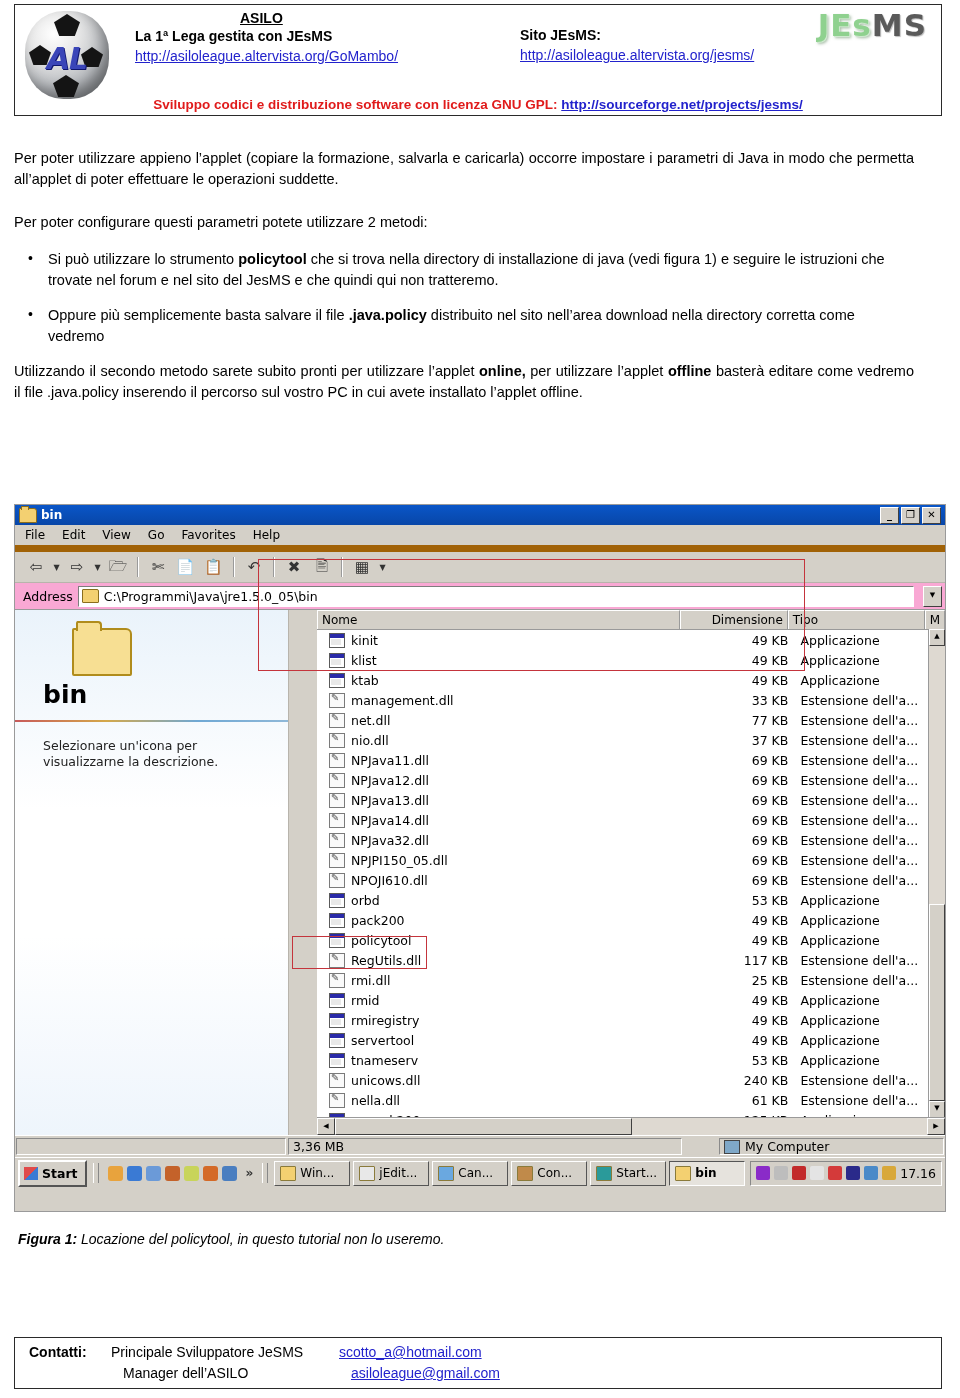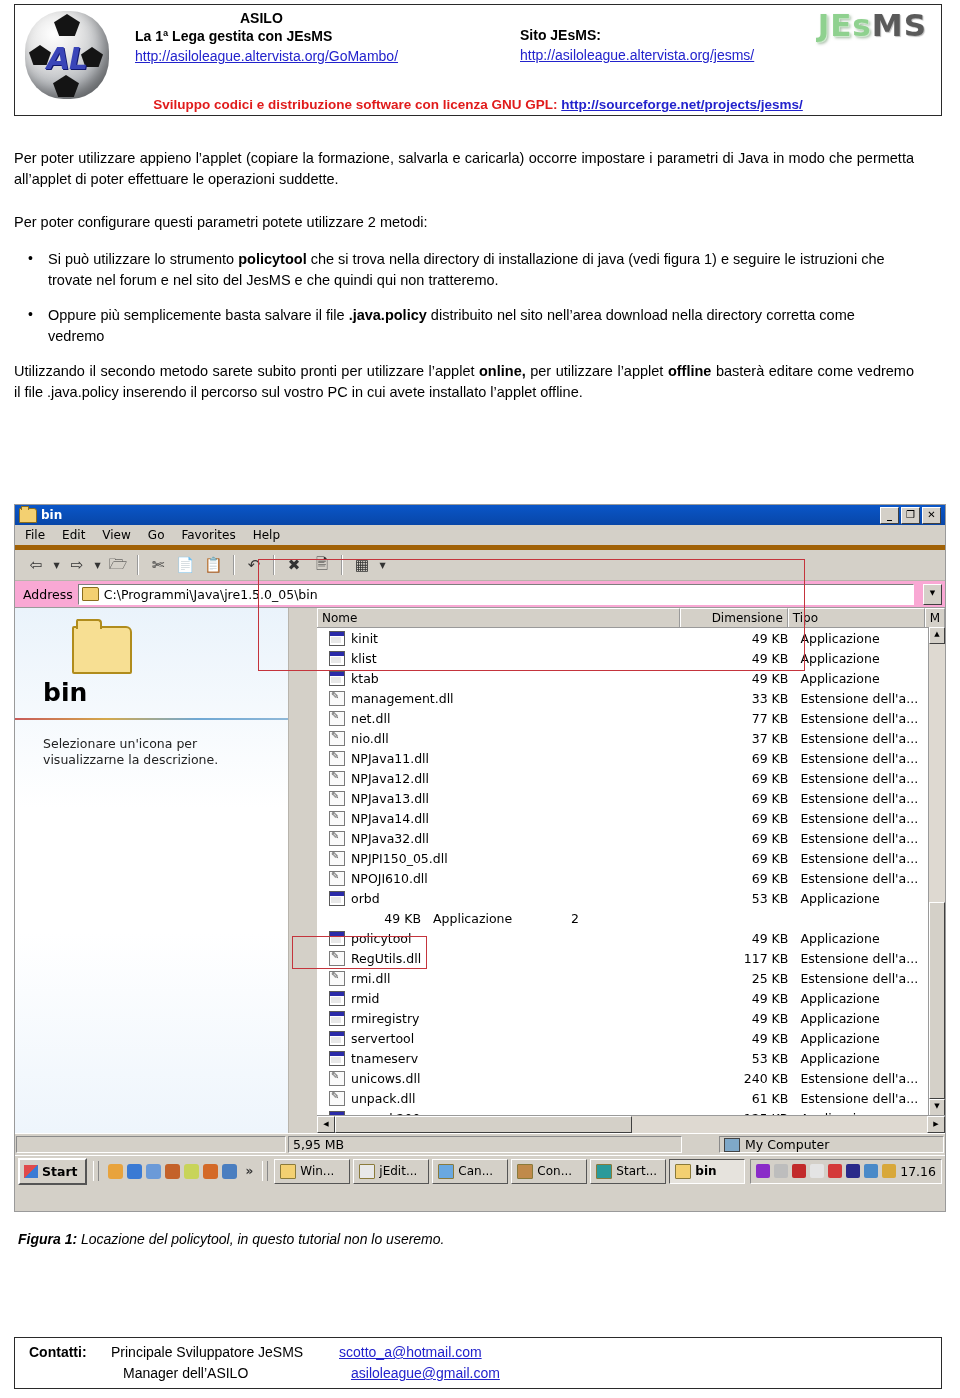--- a/index.html
+++ b/index.html
@@ -15,21 +15,21 @@
   .ball .p{position:absolute;background:#141414;}
   .ball .p1{width:26px;height:22px;left:29px;top:3px;clip-path:polygon(50% 0,100% 38%,80% 100%,20% 100%,0 38%);}
   .ball .p2{width:22px;height:20px;left:4px;top:34px;clip-path:polygon(50% 0,100% 38%,80% 100%,20% 100%,0 38%);}
   .ball .p3{width:22px;height:20px;left:56px;top:36px;clip-path:polygon(50% 0,100% 38%,80% 100%,20% 100%,0 38%);}
   .ball .p4{width:26px;height:22px;left:28px;top:64px;clip-path:polygon(50% 0,100% 38%,80% 100%,20% 100%,0 38%);}
   .ball-al{position:absolute;left:7px;top:30px;width:70px;text-align:center;
            font-family:"DejaVu Sans",sans-serif;font-weight:bold;font-style:italic;font-size:30px;
            color:#3a45b8;letter-spacing:-1px;text-shadow:1px 1px 0 #10166e;}
 
   .hdr-col1{position:absolute;left:120px;top:5px;width:330px;text-align:left;}
-  .hdr-asilo{font-weight:bold;font-size:14px;margin-left:105px;}
+  .hdr-asilo{font-weight:bold;font-size:14px;margin-left:105px;text-decoration:underline;}
   .hdr-line2{font-weight:bold;font-size:14px;margin-top:2px;}
   .hdr-link{display:inline-block;margin-top:4px;font-size:14px;color:#2222cc;text-decoration:underline;}
   .hdr-col2{position:absolute;left:505px;top:22px;}
   .hdr-sito{font-weight:bold;font-size:14px;}
   .jesms-logo{position:absolute;right:14px;top:2px;font-family:"DejaVu Sans",sans-serif;font-size:31px;
               font-weight:bold;letter-spacing:1px;color:#8fd18f;
               text-shadow:1px 1px 0 #cfe9cf, 2px 2px 3px rgba(90,130,90,.55);}
   .jesms-logo .lo{color:#5a5a5a;text-shadow:1px 1px 1px #bbb;}
   .banner-bot{position:absolute;left:0;bottom:3px;width:100%;text-align:center;font-size:13.5px;font-weight:bold;}
   .banner-bot .red{color:#e01b1b;}
@@ -51,21 +51,21 @@
             padding:0 2px;color:#fff;font-size:12px;font-weight:bold;}
   .titlebar .tb-ico{width:16px;height:13px;margin:0 4px 0 2px;background:#f3d071;border:1px solid #8a6d1d;
             border-radius:1px 3px 1px 1px;position:relative;flex:none;}
   .titlebar .tb-ico:before{content:"";position:absolute;left:1px;top:-3px;width:6px;height:3px;background:#f3d071;border:1px solid #8a6d1d;border-bottom:none;}
   .tb-title{flex:1;}
   .tb-btns{display:flex;gap:2px;margin-right:2px;}
   .tb-btn{width:17px;height:15px;background:#d4d0c8;border:1px solid;border-color:#fff #404040 #404040 #fff;
           font-size:10px;line-height:13px;text-align:center;color:#000;font-family:"DejaVu Sans",sans-serif;}
 
   .menubar{height:20px;background:#d4d0c8;display:flex;align-items:center;padding-left:10px;gap:17px;font-size:12px;
-           border-bottom:5px solid #a16207;}
+           border-bottom:7px solid #a16207;}
 
   .toolbar{height:30px;background:#d4d0c8;display:flex;align-items:center;padding-left:8px;gap:2px;
            border-bottom:1px solid #b8b4ac;position:relative;}
   .tb-i{width:26px;height:24px;display:flex;align-items:center;justify-content:center;font-size:15px;color:#333;}
   .tb-sep{width:1px;height:20px;background:#9a9a9a;margin:0 4px;border-right:1px solid #fff;}
   .tb-caret{font-size:8px;color:#333;width:11px;text-align:center;}
 
   .addrbar{height:26px;background:#f9a8d4;display:flex;align-items:center;padding-left:8px;font-size:12.5px;gap:5px;}
   .addr-lbl{}
   .addr-box{flex:1;height:19px;margin-right:4px;background:#fff;border:1px solid;border-color:#7e7e7e #fff #fff #7e7e7e;
@@ -388,20 +388,24 @@
           <div class="lv-row">
             <div class="c-name">
               <span class="ic app"></span>
               <span>orbd</span>
             </div>
             <div class="c-dim">53 KB</div>
             <div class="c-tipo">Applicazione</div>
             <div class="c-mod">2</div>
           </div>
           <div class="lv-row">
+            <div class="c-name">
+              <span class="ic app"></span>
+              <span>pack200</span>
+            </div>
             <div class="c-dim">49 KB</div>
             <div class="c-tipo">Applicazione</div>
             <div class="c-mod">2</div>
           </div>
           <div class="lv-row">
             <div class="c-name">
               <span class="ic app"></span>
               <span>policytool</span>
             </div>
             <div class="c-dim">49 KB</div>
@@ -467,21 +471,21 @@
               <span class="ic dll"></span>
               <span>unicows.dll</span>
             </div>
             <div class="c-dim">240 KB</div>
             <div class="c-tipo">Estensione dell'a...</div>
             <div class="c-mod">0</div>
           </div>
           <div class="lv-row">
             <div class="c-name">
               <span class="ic dll"></span>
-              <span>unpack.dll</span>
+              <span>nella.dll</span>
             </div>
             <div class="c-dim">61 KB</div>
             <div class="c-tipo">Estensione dell'a...</div>
             <div class="c-mod">2</div>
           </div>
           <div class="lv-row">
             <div class="c-name">
               <span class="ic app"></span>
               <span>unpack200</span>
             </div>
@@ -499,21 +503,21 @@
       <div class="hscroll">
         <div class="hs-btn">◀</div>
         <div class="hs-thumb"></div>
         <div class="hs-btn" style="margin-left:auto;">▶</div>
       </div>
     </div>
   </div>
 
   <div class="statusbar">
     <div class="sb-cell sb-1"></div>
-    <div class="sb-cell sb-2">5,95 MB</div>
+    <div class="sb-cell sb-2">3,36 MB</div>
     <div class="sb-cell sb-3">
       <span class="sb-pcicon"></span>
       <span>My Computer</span>
     </div>
   </div>
 
   <div class="taskbar">
     <div class="start">
       <span class="start-flag"></span>
       <span>Start</span>

